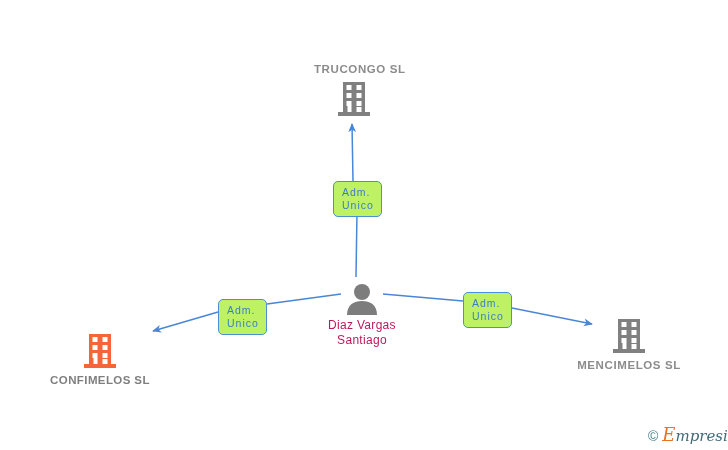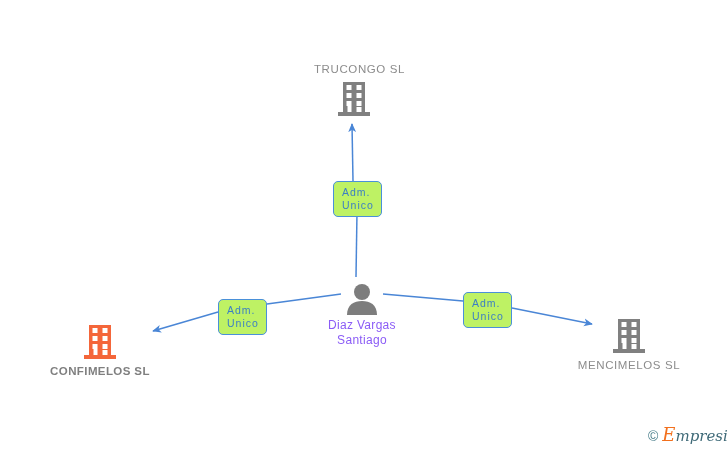--- a/index.html
+++ b/index.html
@@ -33,36 +33,37 @@
   .node-icon {
     display: block;
     margin: 0 auto;
   }
   .node-label {
     display: block;
     color: #8c8c8c;
     font-size: 11.5px;
     letter-spacing: 0.6px;
     line-height: 14px;
+    font-weight: bold;
   }
 
   
   #node-trucongo {
     left: 314px;
     top: 62px;
     width: 80px;
   }
   #node-trucongo .node-label {
     margin-bottom: 5px;
   }
 
   
   #node-confimelos {
     left: 44px;
-    top: 324px;
+    top: 333px;
     width: 112px;
   }
   #node-confimelos .node-label {
     margin-top: 4px;
     color: #7f7f7f;
     font-weight: bold;
     letter-spacing: 0.4px;
   }
 
   
@@ -77,21 +78,21 @@
 
   
   #node-person {
     left: 322px;
     top: 283px;
     width: 80px;
   }
   #node-person .person-name {
     display: block;
     margin-top: 3px;
-    color: #8b5cf6;
+    color: #be185d;
     font-size: 12px;
     line-height: 15px;
     letter-spacing: 0.3px;
     white-space: normal;
   }
 
   
   .rel-box {
     position: absolute;
     box-sizing: border-box;

